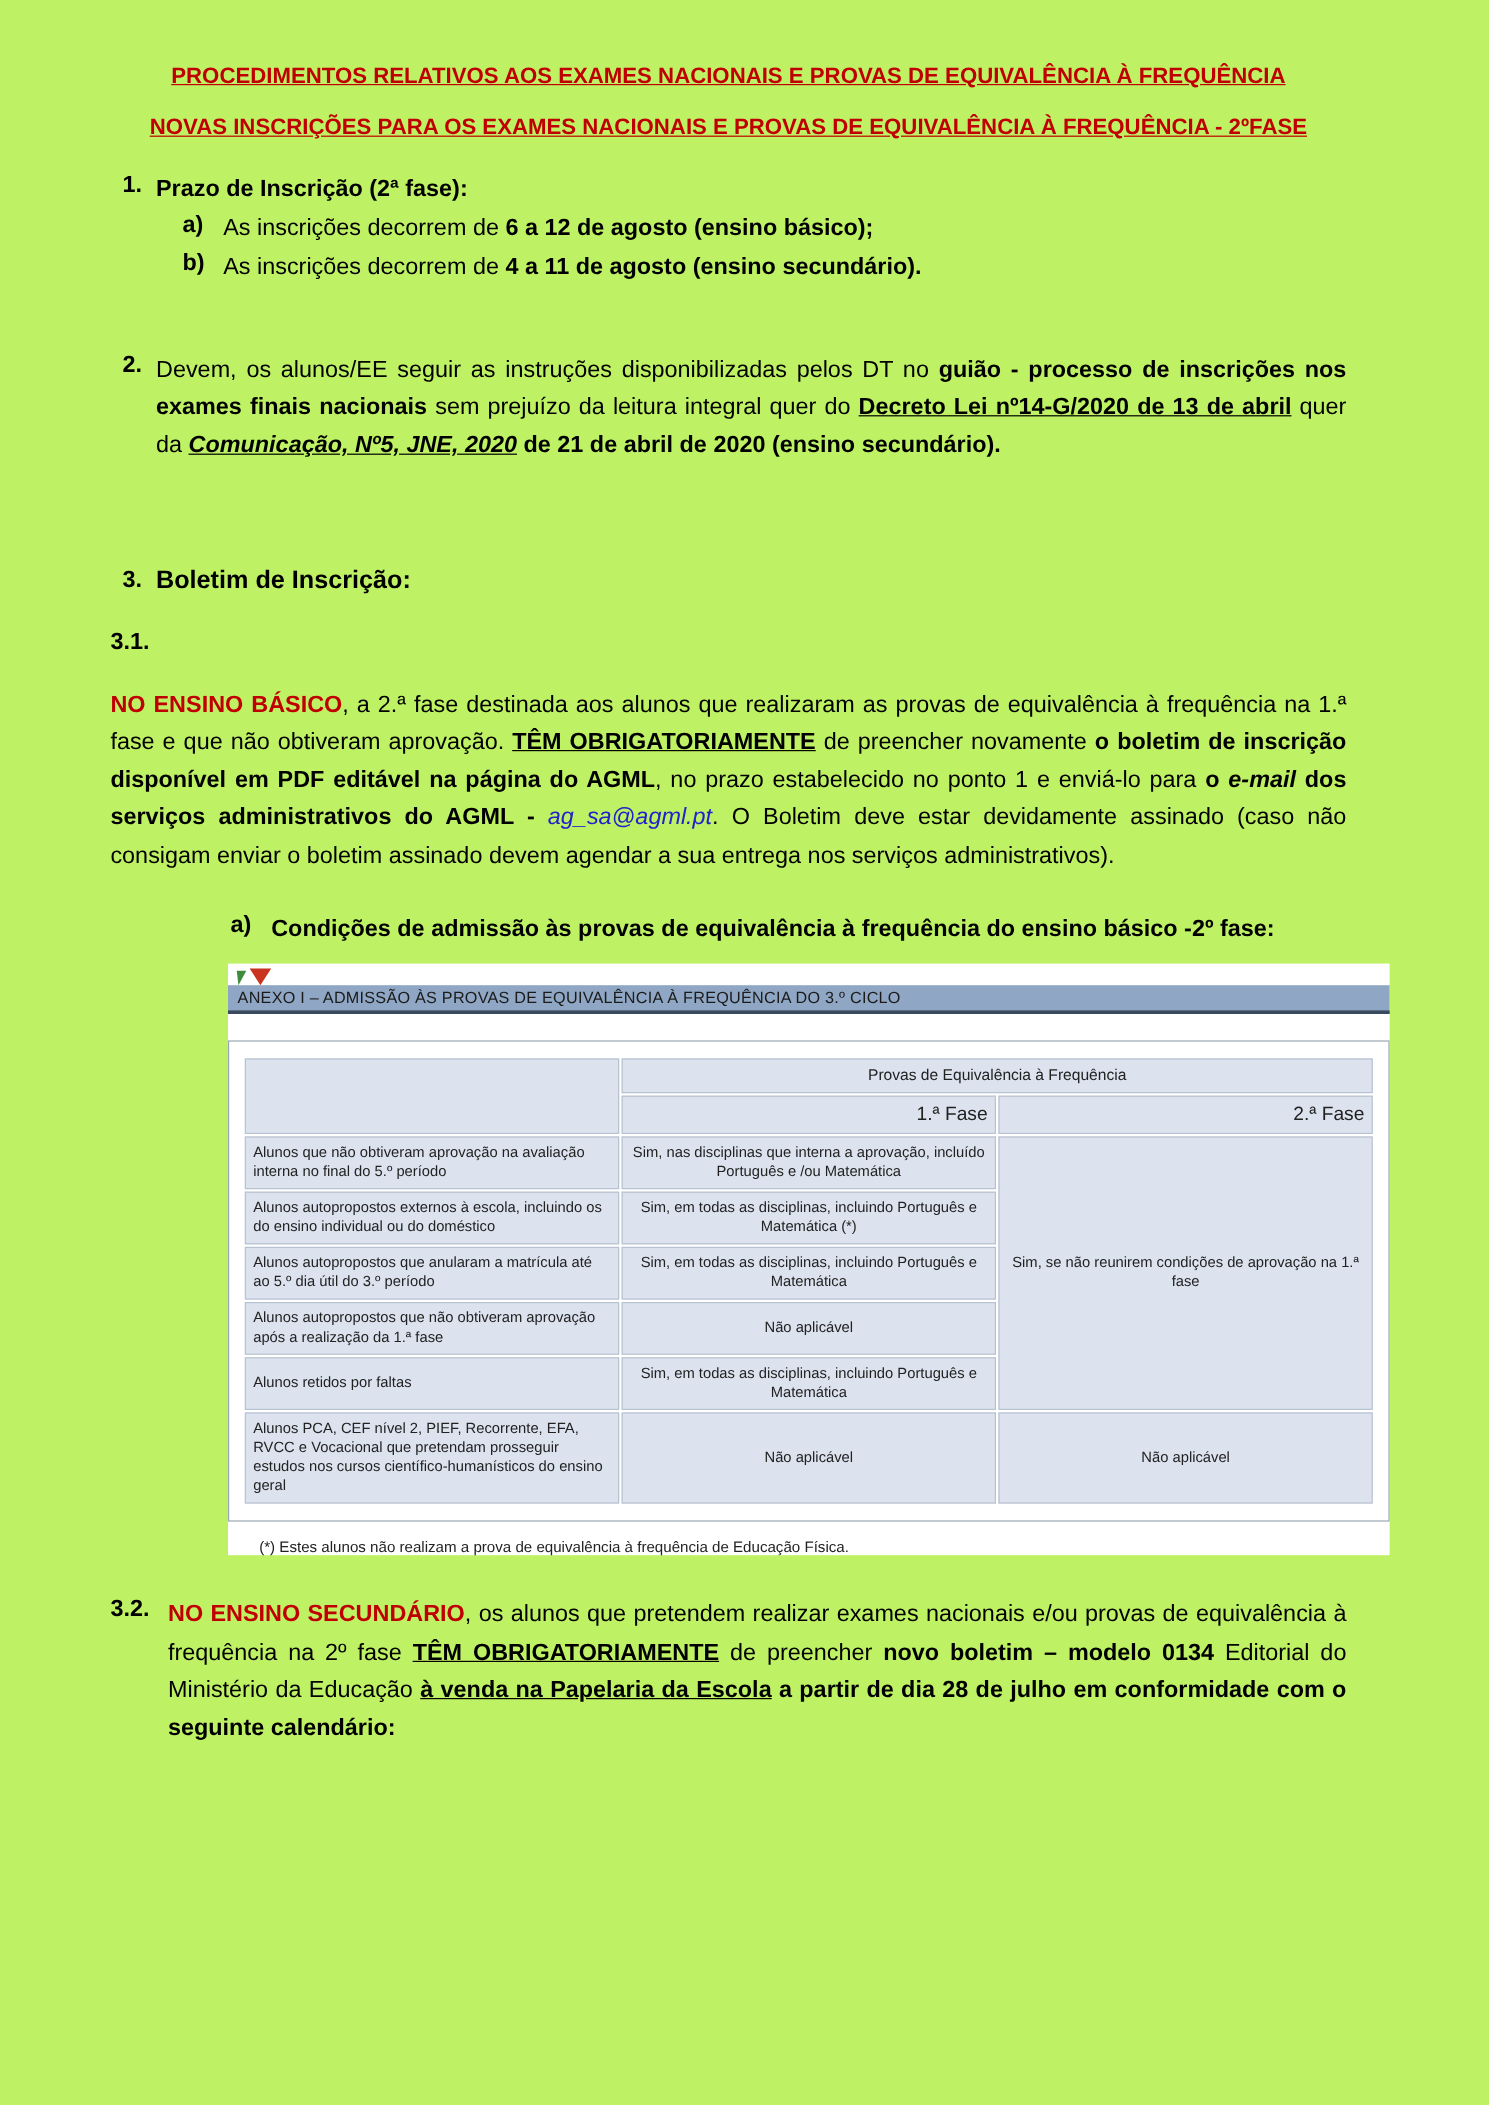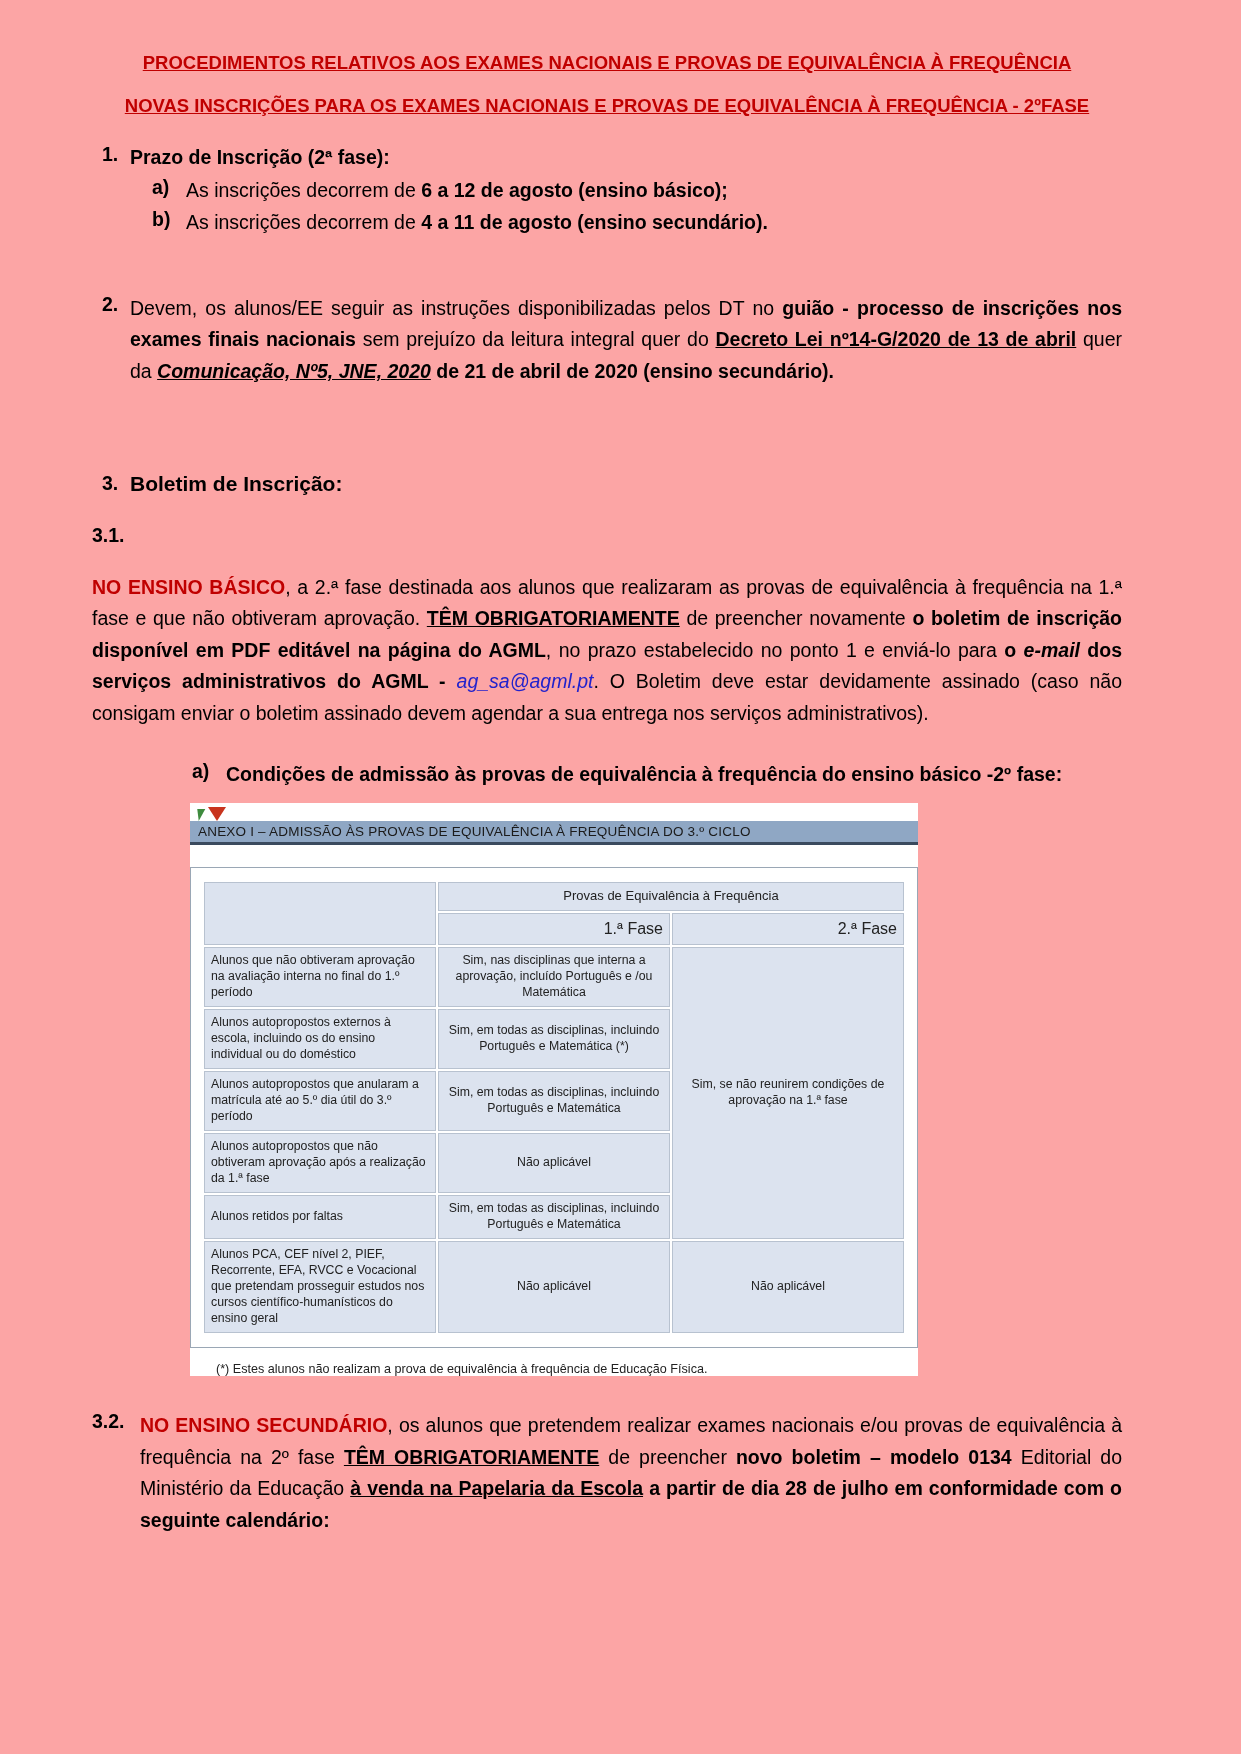--- a/index.html
+++ b/index.html
@@ -9,21 +9,21 @@
   }
   body {
     font-family: "Liberation Sans", sans-serif;
     color: #000000;
   }
   .page {
     position: relative;
     width: 1241px;
     height: 1754px;
     margin: 0 auto;
-    background: #fca5a5;
+    background: #bef264;
     box-sizing: border-box;
     padding: 52px 119px 40px 92px;
     overflow: hidden;
   }
 
   
   .doc-header {
     text-align: center;
     color: #C00000;
     font-weight: bold;
@@ -151,21 +151,21 @@
     font-weight: bold;
     font-size: 19.5px;
     width: 34px;
     flex: 0 0 34px;
   }
   .sub-a-row .stext { font-weight: bold; font-size: 19.5px; line-height: 1.5; }
 
   
   .annexe-wrap {
     margin: 14px 0 0 98px;
-    width: 728px;
+    width: 968px;
     background: #ffffff;
     position: relative;
   }
   .annexe-logo {
     height: 18px;
     padding-left: 6px;
     display: flex;
     align-items: flex-end;
     gap: 4px;
   }
@@ -305,21 +305,21 @@
             <tr>
           <td class="blank-cell" rowspan="2"></td>
           <td class="head-span" colspan="2">Provas de Equivalência à Frequência</td>
         </tr>
         <tr>
           <td class="head-sub">1.ª Fase</td>
           <td class="head-sub">2.ª Fase</td>
         </tr>
 
         <tr>
-          <td class="c-desc">Alunos que não obtiveram aprovação na avaliação interna no final do 1.º período</td>
+          <td class="c-desc">Alunos que não obtiveram aprovação na avaliação interna no final do 5.º período</td>
           <td class="c-f1">Sim, nas disciplinas que interna a aprovação, incluído Português e /ou Matemática</td>
           <td class="c-f2" rowspan="5">Sim, se não reunirem condições de aprovação na 1.ª fase</td>
         </tr>
         <tr>
           <td class="c-desc">Alunos autopropostos externos à escola, incluindo os do ensino individual ou do doméstico</td>
           <td class="c-f1">Sim, em todas as disciplinas, incluindo Português e Matemática (*)</td>
         </tr>
         <tr>
           <td class="c-desc">Alunos autopropostos que anularam a matrícula até ao 5.º dia útil do 3.º período</td>
           <td class="c-f1">Sim, em todas as disciplinas, incluindo Português e Matemática</td>

